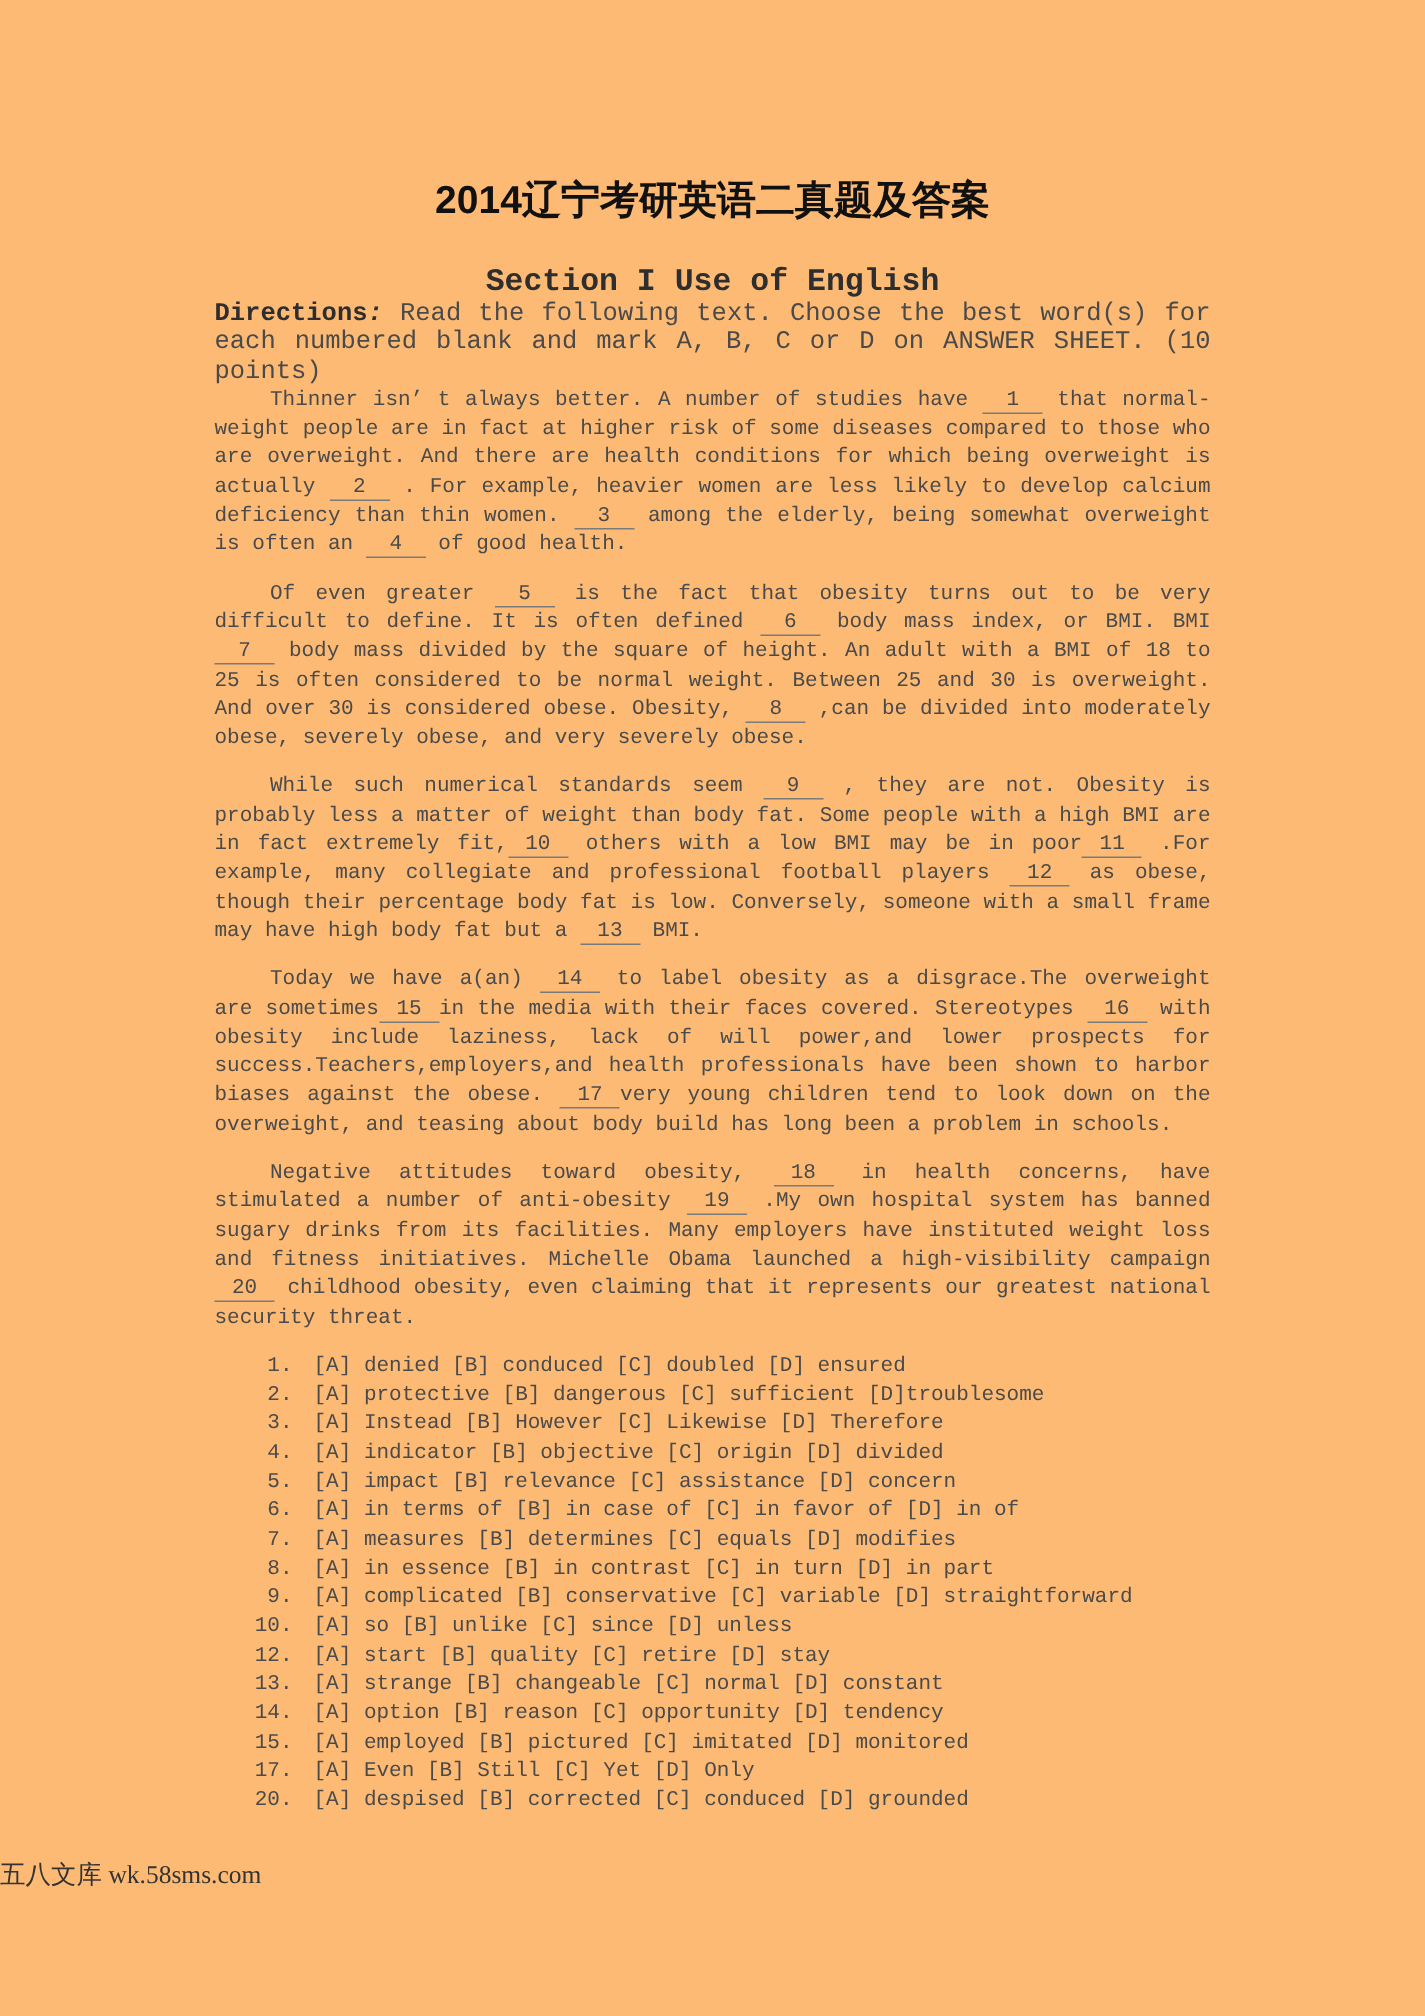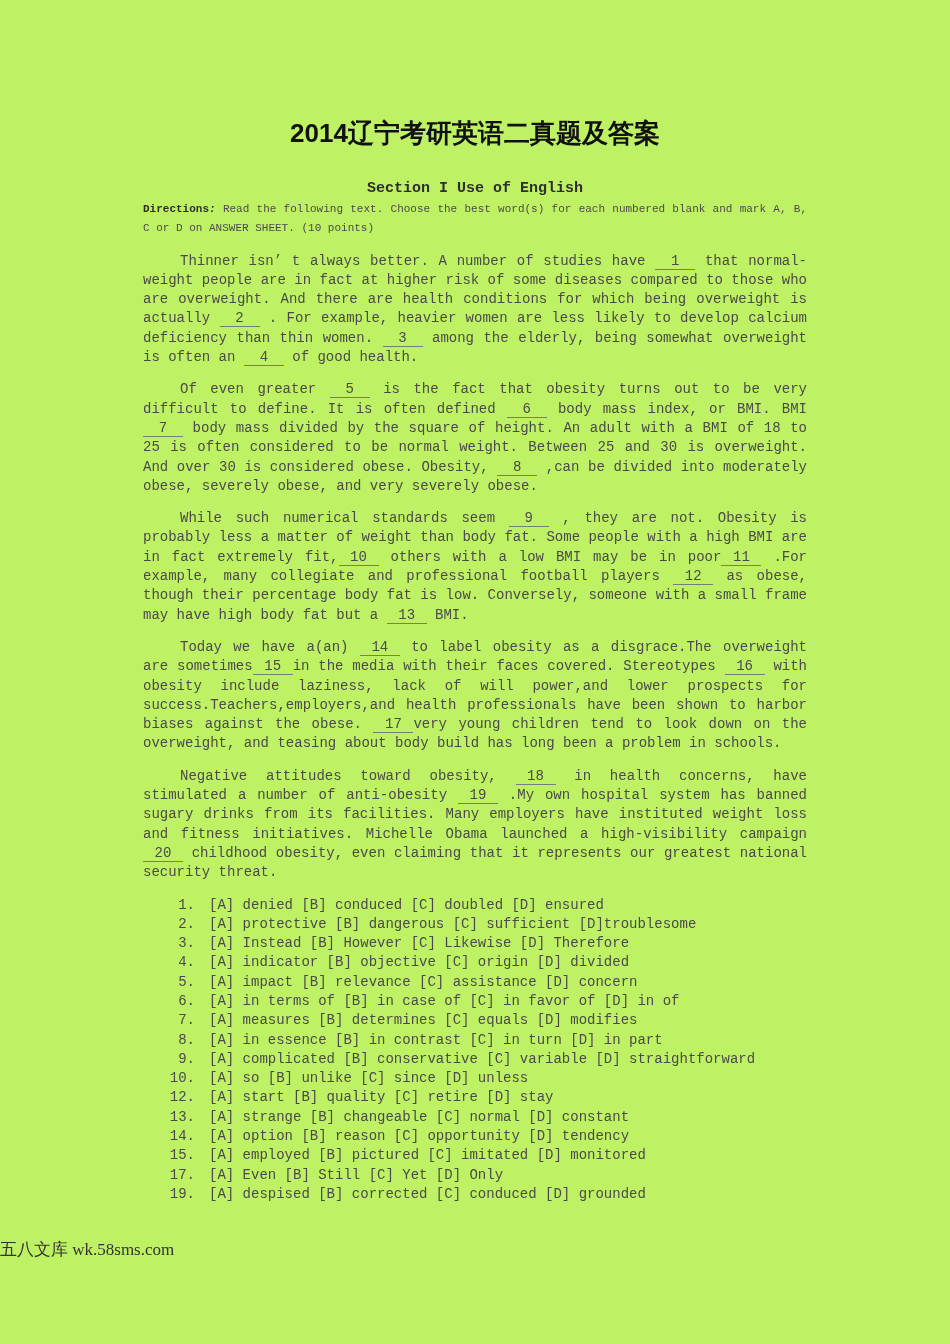--- a/index.html
+++ b/index.html
@@ -1,19 +1,19 @@
 <!DOCTYPE html>
 <html><head>
 <meta charset="utf-8">
 <style>
   html,body{margin:0;padding:0;background:#ffffff;}
   .page{
     position:relative;
     width:950px;height:1344px;
-    background:#bef264;
+    background:#fdba74;
     font-family:"Liberation Mono","DejaVu Sans Mono",monospace;
     color:#4a4a4a;
     overflow:hidden;
   }
   .content{
     position:absolute;
     left:143px;top:0;
     width:664px;
   }
   .doc-title{
@@ -21,34 +21,34 @@
     text-align:center;
     font-family:"Liberation Sans","DejaVu Sans",sans-serif;
     font-size:26px;
     font-weight:bold;
     color:#111111;
     line-height:31px;
   }
   .section-heading{
     margin:30px 0 0 0;
     text-align:center;
-    font-size:15px;
+    font-size:21px;
     font-weight:bold;
     color:#2e2e2e;
     line-height:19px;
   }
   .directions{
     margin:2px 0 0 0;
-    font-size:11px;
+    font-size:17px;
     line-height:19.3px;
     text-align:justify;
   }
   .directions .dir-label{font-weight:bold;color:#2e2e2e;}
   .directions .dir-colon{font-style:italic;font-weight:bold;color:#2e2e2e;}
-  .passage{margin-top:13px;}
+  .passage{}
   .para{
     margin:0 0 13px 0;
     font-size:14px;
     line-height:19.3px;
     text-align:justify;
     text-indent:37px;
   }
   .blank{
     display:inline-block;
     min-width:34px;
@@ -151,19 +151,19 @@
         </div>
         <div class="opt">
           <span class="opt-num">15.</span>
           <span class="opt-text">[A] employed [B] pictured [C] imitated [D] monitored</span>
         </div>
         <div class="opt">
           <span class="opt-num">17.</span>
           <span class="opt-text">[A] Even [B] Still [C] Yet [D] Only</span>
         </div>
         <div class="opt">
-          <span class="opt-num">19.</span>
+          <span class="opt-num">20.</span>
           <span class="opt-text">[A] despised [B] corrected [C] conduced [D] grounded</span>
         </div>
       </div>
   </div>
   <div class="footer">五八文库 wk.58sms.com</div>
 </div>
 
 </body></html>

